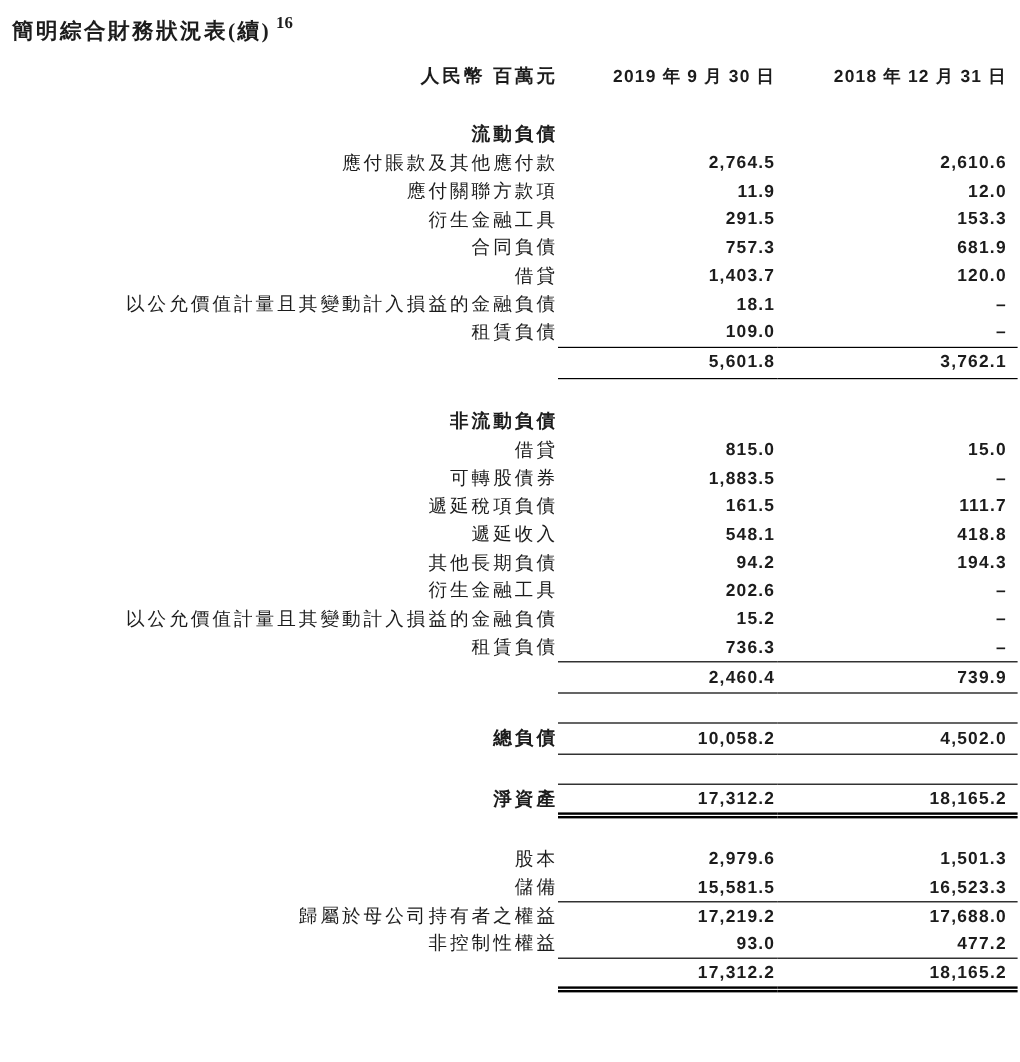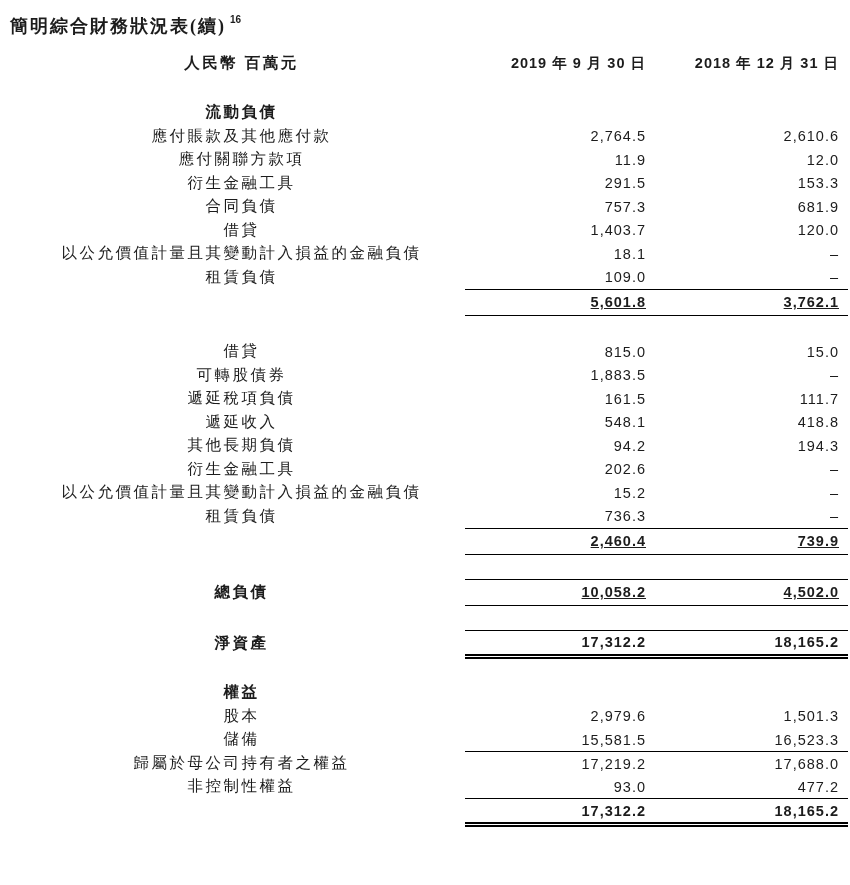--- a/index.html
+++ b/index.html
@@ -14,59 +14,58 @@
     background:var(--bg);color:var(--text);
     font-family:"Liberation Serif","DejaVu Serif",serif;
   }
   .page{padding-top:8px;}
   .title{
     margin:0 0 0 10px;
     font-size:18px;font-weight:bold;letter-spacing:2px;
     line-height:24px;
   }
   .title sup{
-    font-family:Liberation Sans, sans-serif;
-    font-size:10px;font-weight:bold;letter-spacing:0;
+    font-family:Liberation Serif, serif;
+    font-size:14px;font-weight:bold;letter-spacing:0;
     margin-left:4px;vertical-align:9px;
   }
   table.fin{
     border-collapse:collapse;table-layout:fixed;
     width:848px;margin-top:12px;
   }
   col.c-label{width:465px;}
   col.c-v1{width:183px;}
   col.c-v2{width:200px;}
   th,td{padding:0;vertical-align:middle;}
   .lbl{
-    text-align:center;padding-left:18px;
+    text-align:right;padding-left:18px;
     font-size:15.5px;letter-spacing:2.5px;font-weight:normal;
     white-space:nowrap;
   }
   .num{
     text-align:right;
     font-family:"Liberation Sans","DejaVu Sans",sans-serif;
-    font-size:14.5px;letter-spacing:1px;font-weight:normal;
+    font-size:14.5px;letter-spacing:1px;font-weight:bold;
     white-space:nowrap;
   }
   td.v1{padding-right:2px;}
   td.v2{padding-right:9px;}
   thead tr{height:26px;}
   thead .lbl{font-weight:bold;}
   thead .num{font-weight:bold;padding-right:2px;}
   thead .num.h2{padding-right:9px;}
   tr.item td,tr.item-ruled td,tr.section td{height:23.5px;}
   tr.gap td{height:25px;}
   tr.section .lbl{font-weight:bold;margin-top:12px;}
   tr.subtotal td,tr.total td,tr.nettotal td,tr.grandtotal td{height:26px;}
   tr.subtotal .num,tr.total .num,tr.nettotal .num,tr.grandtotal .num{font-weight:bold;}
   tr.total .lbl,tr.nettotal .lbl{font-weight:bold;}
   tr.subtotal td.num,tr.total td.num{
     border-top:1.5px solid var(--rule);
     border-bottom:1.5px solid var(--rule);
-    text-decoration:underline;
   }
   tr.nettotal td.num{
     border-top:1.5px solid var(--rule);
     border-bottom:5px double var(--rule);
   }
   tr.item-ruled td.num{border-bottom:1.5px solid var(--rule);}
   tr.grandtotal td.num{border-bottom:5px double var(--rule);}
 </style>
 </head>
 <body>
@@ -132,20 +131,25 @@
           <td class="num v2">–</td>
         </tr>
         <tr class="subtotal">
           <td class="lbl"></td>
           <td class="num v1">5,601.8</td>
           <td class="num v2">3,762.1</td>
         </tr>
         <tr class="gap">
           <td colspan="3"></td>
         </tr>
+        <tr class="section">
+          <td class="lbl">非流動負債</td>
+          <td class="num v1"></td>
+          <td class="num v2"></td>
+        </tr>
         <tr class="item">
           <td class="lbl">借貸</td>
           <td class="num v1">815.0</td>
           <td class="num v2">15.0</td>
         </tr>
         <tr class="item">
           <td class="lbl">可轉股債券</td>
           <td class="num v1">1,883.5</td>
           <td class="num v2">–</td>
         </tr>
@@ -195,25 +199,20 @@
         <tr class="gap">
           <td colspan="3"></td>
         </tr>
         <tr class="nettotal">
           <td class="lbl">淨資產</td>
           <td class="num v1">17,312.2</td>
           <td class="num v2">18,165.2</td>
         </tr>
         <tr class="gap">
           <td colspan="3"></td>
-        </tr>
-        <tr class="section">
-          <td class="lbl">權益</td>
-          <td class="num v1"></td>
-          <td class="num v2"></td>
         </tr>
         <tr class="item">
           <td class="lbl">股本</td>
           <td class="num v1">2,979.6</td>
           <td class="num v2">1,501.3</td>
         </tr>
         <tr class="item-ruled">
           <td class="lbl">儲備</td>
           <td class="num v1">15,581.5</td>
           <td class="num v2">16,523.3</td>

